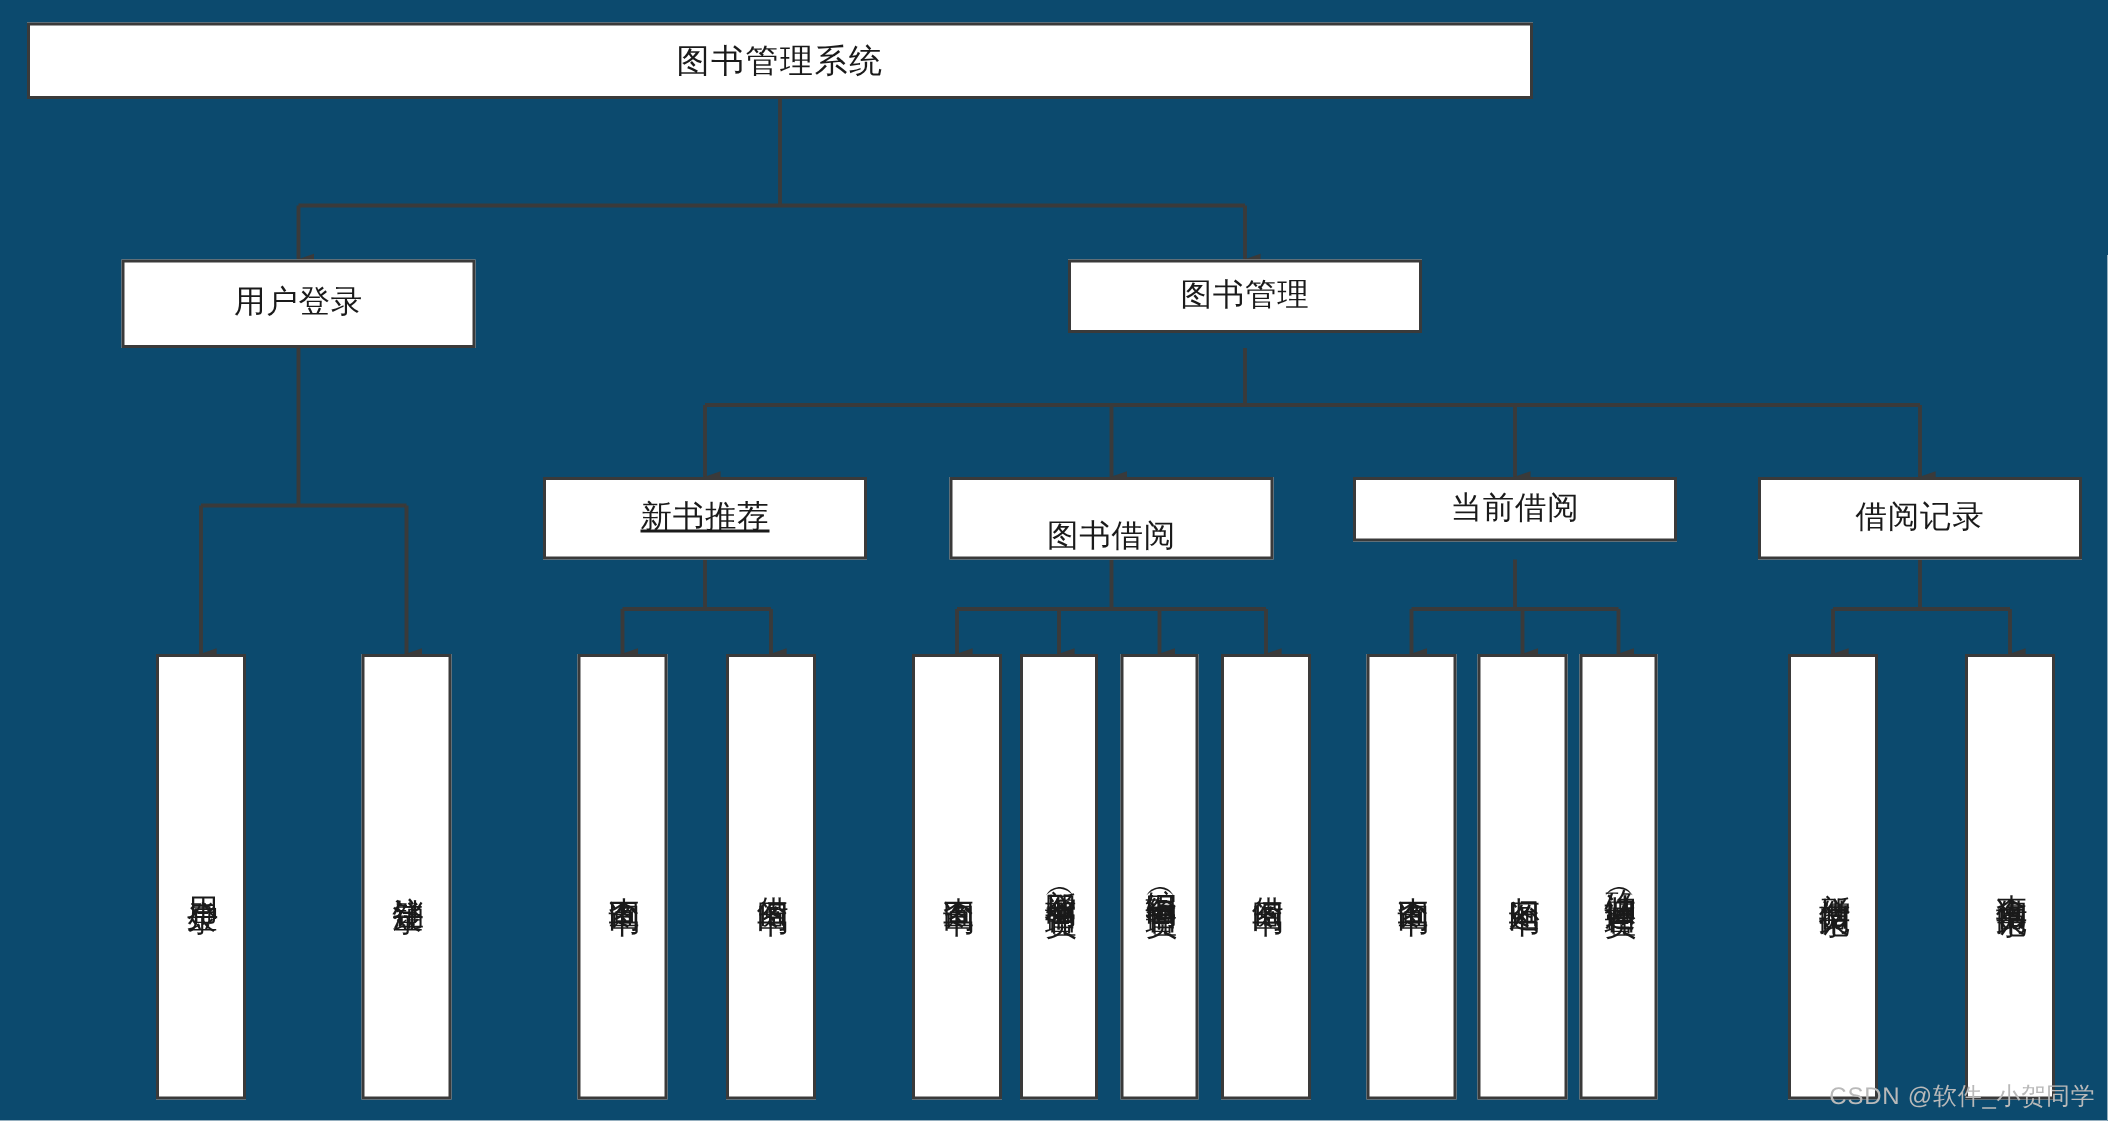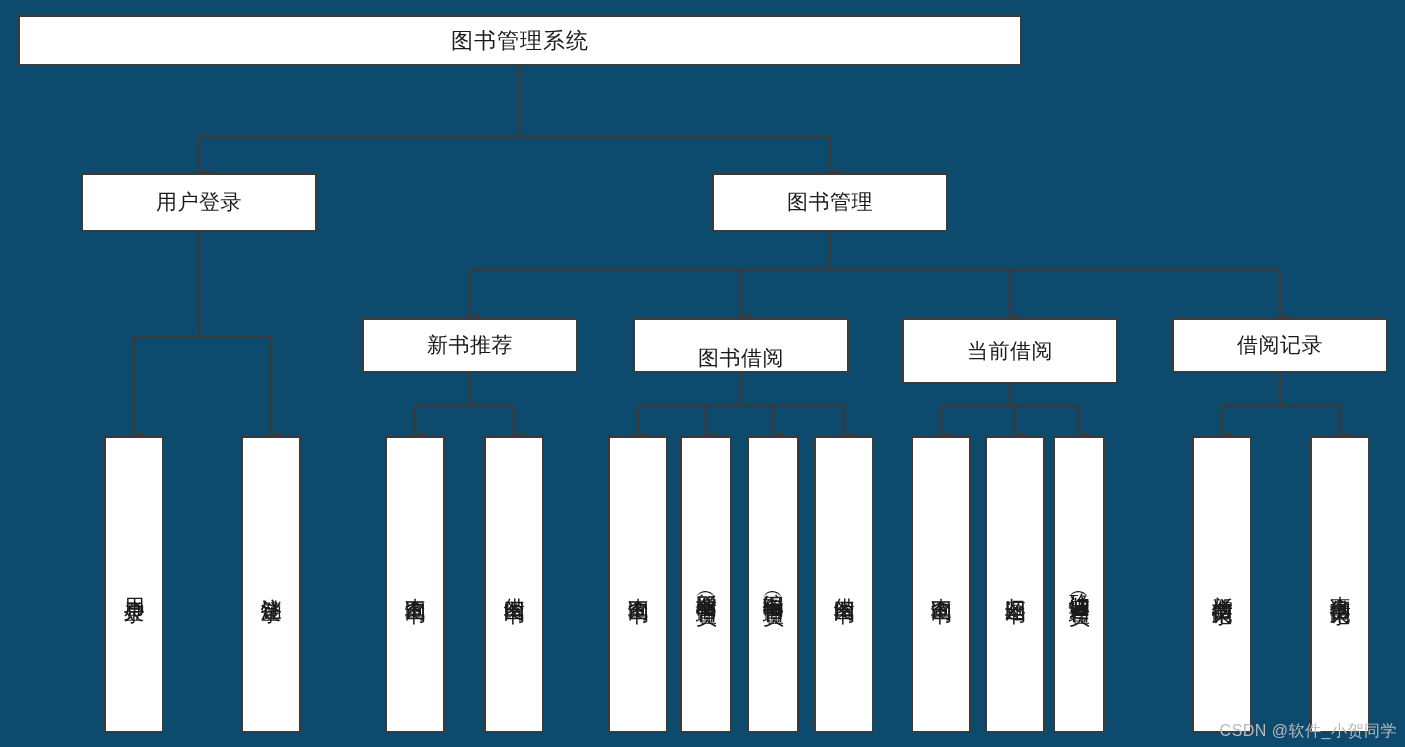--- a/index.html
+++ b/index.html
@@ -122,31 +122,31 @@
       </g>
   </svg>
 
   <div class="node root horizontal" style="left: 18px; top: 15px; width: 1004px; height: 51px;">
     <span class="node-label">图书管理系统</span>
   </div>
 
   <div class="node horizontal" style="left: 81px; top: 173px; width: 236px; height: 59px;">
     <span class="node-label">用户登录</span>
   </div>
-  <div class="node horizontal" style="left: 712px; top: 173px; width: 236px; height: 59px;">
+  <div class="node horizontal" style="left: 712px; top: 173px; width: 236px; height: 49px;">
     <span class="node-label">图书管理</span>
   </div>
 
-  <div class="node horizontal" style="left: 362px; top: 318px; width: 216px; height: 55px;">
+  <div class="node horizontal" style="left: 362px; top: 318px; width: 216px; height: 55px; text-decoration: underline;">
     <span class="node-label">新书推荐</span>
   </div>
   <div class="node horizontal" style="left: 633px; top: 318px; width: 216px; height: 55px; align-items: flex-end;">
     <span class="node-label">图书借阅</span>
   </div>
-  <div class="node horizontal" style="left: 902px; top: 318px; width: 216px; height: 66px;">
+  <div class="node horizontal" style="left: 902px; top: 318px; width: 216px; height: 43px;">
     <span class="node-label">当前借阅</span>
   </div>
   <div class="node horizontal" style="left: 1172px; top: 318px; width: 216px; height: 55px;">
     <span class="node-label">借阅记录</span>
   </div>
 
   <div class="node vertical" style="left: 104px; top: 436px; width: 60px; height: 297px;">
     <span class="node-label">用户登录</span>
   </div>
   <div class="node vertical" style="left: 241px; top: 436px; width: 60px; height: 297px;">

